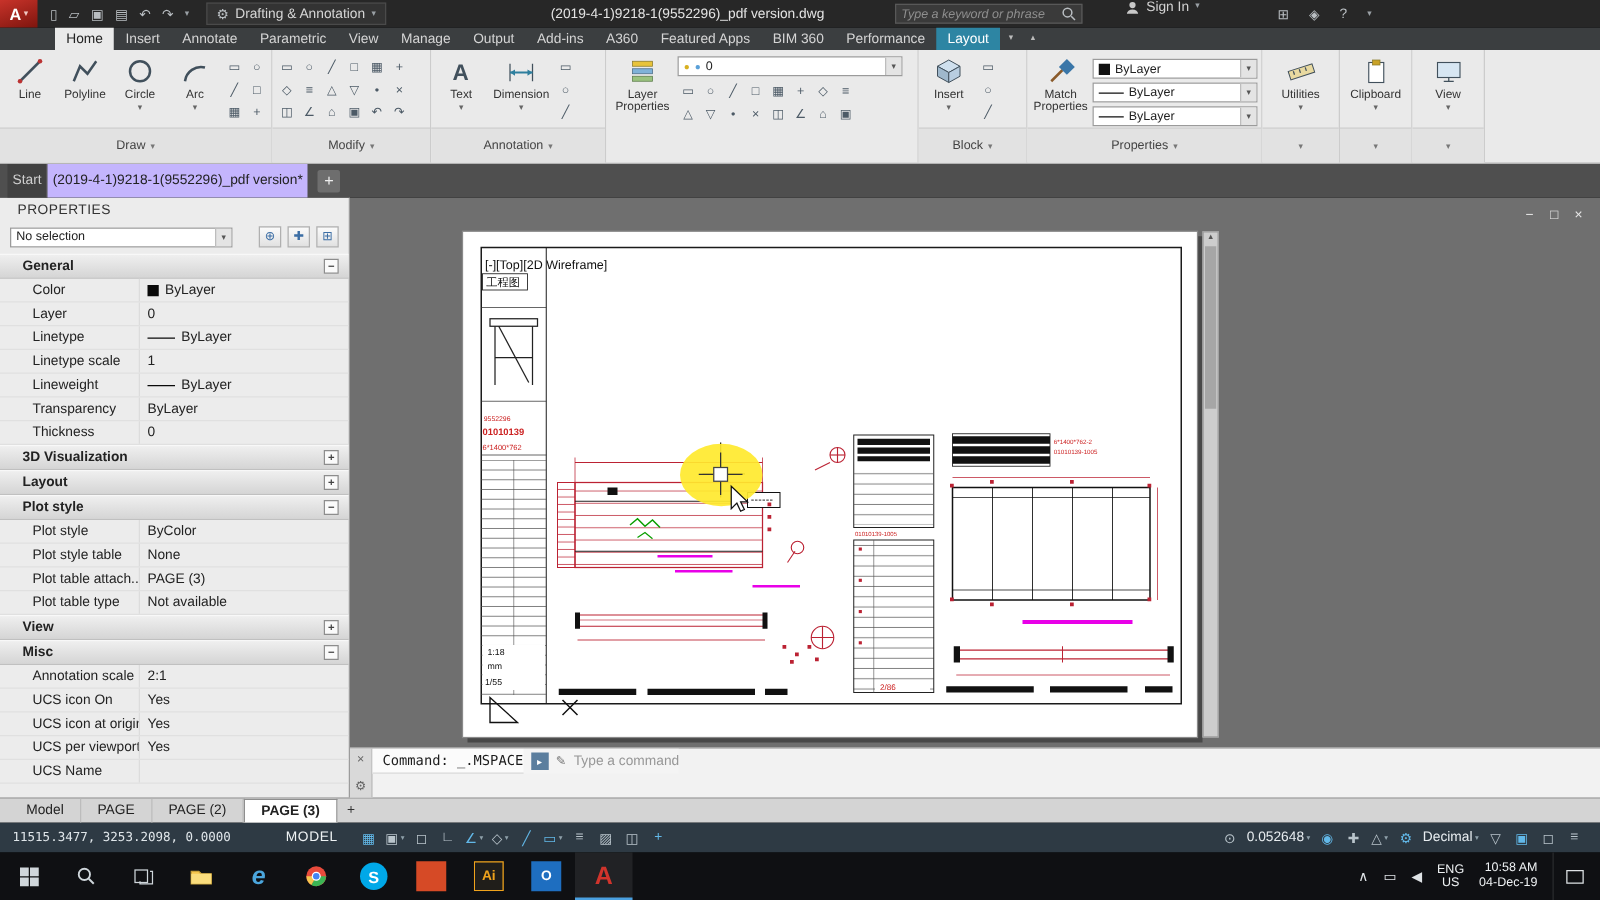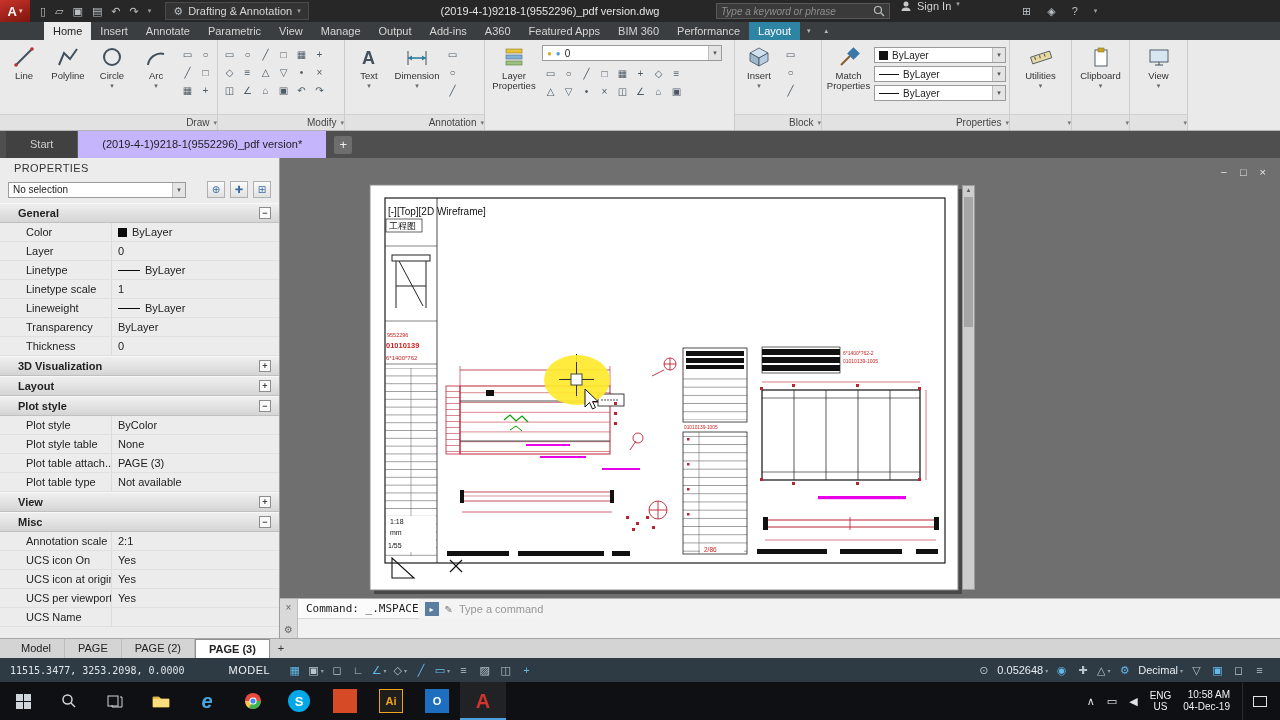--- a/index.html
+++ b/index.html
@@ -7,54 +7,54 @@
 body{font-family:"Liberation Sans","DejaVu Sans",sans-serif;font-size:11px;color:#222;position:relative;}
 
 #titlebar{position:absolute;left:0;top:0;width:1280px;height:22px;background:#272727;display:flex;align-items:center;color:#c9c9c9;z-index:30;}
 .acad-logo{width:30px;height:22px;background:linear-gradient(160deg,#c8332a,#7e150e);color:#fff;font-weight:bold;font-size:13px;display:flex;align-items:center;justify-content:center;gap:2px;}
 .acad-logo .lg-caret{font-size:7px;color:#f0c9c4;}
 .qat{display:flex;align-items:center;gap:9px;margin-left:10px;}
 .qi{font-size:11px;color:#b9bec2;}
 .caret{font-size:7px;color:#9aa0a5;}
 .ws-switch{display:flex;align-items:center;gap:5px;margin-left:14px;padding:1px 7px;border:1px solid #4a4a4a;background:#333;color:#d6d6d6;height:18px;}
 .fname{position:absolute;left:400px;top:0;width:300px;height:22px;line-height:22px;text-align:center;color:#e4e4e4;white-space:nowrap;overflow:hidden;}
-.tsearch{position:absolute;left:716px;top:3px;width:174px;height:16px;background:#3a3a3a;border:1px solid #585858;display:flex;align-items:center;padding:0 4px;gap:4px;}
+.tsearch{position:absolute;left:716px;top:3px;width:150px;height:16px;background:#3a3a3a;border:1px solid #585858;display:flex;align-items:center;padding:0 4px;gap:4px;}
 .tsearch input{flex:1;background:transparent;border:none;outline:none;color:#cfcfcf;font-size:10px;font-family:inherit;min-width:0;}
 .tsearch input::placeholder{color:#8f8f8f;font-style:italic;}
 .signin{position:absolute;left:900px;top:0;height:22px;display:flex;gap:5px;color:#d2d2d2;}
 .t-extra{position:absolute;left:1022px;top:0;height:22px;display:flex;align-items:center;gap:16px;}
 
 #ribbontabs{position:absolute;left:0;top:22px;width:1280px;height:18px;background:#3b3e40;display:flex;align-items:stretch;padding-left:44px;color:#d5d5d5;z-index:29;}
 .rtab{padding:0 9px;line-height:18px;white-space:nowrap;}
 .rtab.active{background:#eaeaea;color:#222;}
 .rtab.contextual{background:#2d85a3;color:#fff;}
 .rtab-caret{line-height:18px;font-size:7px;padding:0 7px;color:#bbb;}
 
 #ribbon{position:absolute;left:0;top:40px;width:1280px;height:91px;background:#eaeaea;display:flex;border-bottom:1px solid #b4b4b4;z-index:28;}
 .rpanel{height:90px;border-right:1px solid #cccccc;display:flex;flex-direction:column;background:#eaeaea;}
 .pbody{flex:1;display:flex;padding:2px 3px 0 3px;gap:2px;overflow:hidden;}
-.plabel{height:16px;background:#e2e2e2;border-top:1px solid #d0d0d0;color:#444;font-size:10px;display:flex;align-items:center;justify-content:flex-end;gap:4px;}
+.plabel{height:28px;background:#e2e2e2;border-top:1px solid #d0d0d0;color:#444;font-size:10px;display:flex;align-items:center;justify-content:center;gap:4px;}
 .pcaret{font-size:7px;color:#777;}
 .bigbtn{width:42px;display:flex;flex-direction:column;align-items:center;padding-top:3px;}
 .bigbtn .bi{width:24px;height:24px;flex:none;}
 .blabel{font-size:9.5px;color:#333;text-align:center;line-height:10px;margin-top:2px;}
 .bcaret{font-size:7px;color:#666;margin-top:1px;}
 .minigrid{display:grid;grid-template-columns:repeat(var(--c,2),17px);grid-auto-rows:17px;align-content:start;gap:1px;padding-top:4px;}
 .mini{width:17px;height:17px;display:flex;align-items:center;justify-content:center;font-size:10px;color:#4c5a66;}
 .combo{height:16px;background:#fff;border:1px solid #9b9b9b;display:flex;align-items:center;font-size:10px;padding-left:4px;gap:4px;color:#222;}
 .ccaret{margin-left:auto;width:13px;height:100%;background:#e4e4e4;border-left:1px solid #bdbdbd;display:flex;align-items:center;justify-content:center;font-size:7px;color:#555;}
 .bulb{color:#d8b021;font-size:8px;}
 .lay-right{display:flex;flex-direction:column;padding-top:3px;}
 .prop-combos{display:flex;flex-direction:column;gap:3px;padding-top:5px;}
 .prop-combos .combo{width:132px;}
 .sw{width:9px;height:9px;background:#111;display:inline-block;flex:none;}
 .lwl{width:20px;height:1px;background:#111;display:inline-block;flex:none;}
 
 #doctabs{position:absolute;left:0;top:131px;width:1280px;height:27px;background:#4f4f4f;display:flex;align-items:flex-end;padding-left:6px;z-index:27;}
-.dtab{height:27px;line-height:27px;padding:0 24px;white-space:nowrap;}
+.dtab{height:27px;line-height:27px;padding:0 4px;white-space:nowrap;}
 .dtab.start{background:#414141;color:#cfcfcf;border-right:1px solid #5d5d5d;}
 .dtab.active{background:#c4b5fd;color:#222;}
 .dtab-add{width:18px;height:18px;margin:0 0 4px 8px;background:#6e6e6e;color:#eee;text-align:center;line-height:18px;border-radius:2px;font-size:13px;}
 
 #palette{position:absolute;left:0;top:158px;width:280px;height:480px;background:#ececec;border-right:1px solid #9c9c9c;overflow:hidden;z-index:26;}
 .ptitle{height:20px;line-height:20px;padding-left:14px;color:#333;letter-spacing:.4px;}
 .psel{display:flex;align-items:center;padding:3px 8px 5px 8px;}
 .psel .combo{width:178px;}
 .psel-tools{display:flex;gap:5px;margin-left:auto;}
 .psel-tools span{width:18px;height:17px;border:1px solid #b0b0b0;background:linear-gradient(#fbfbfb,#e1e1e1);display:flex;align-items:center;justify-content:center;font-size:10px;color:#3c6ea5;}

